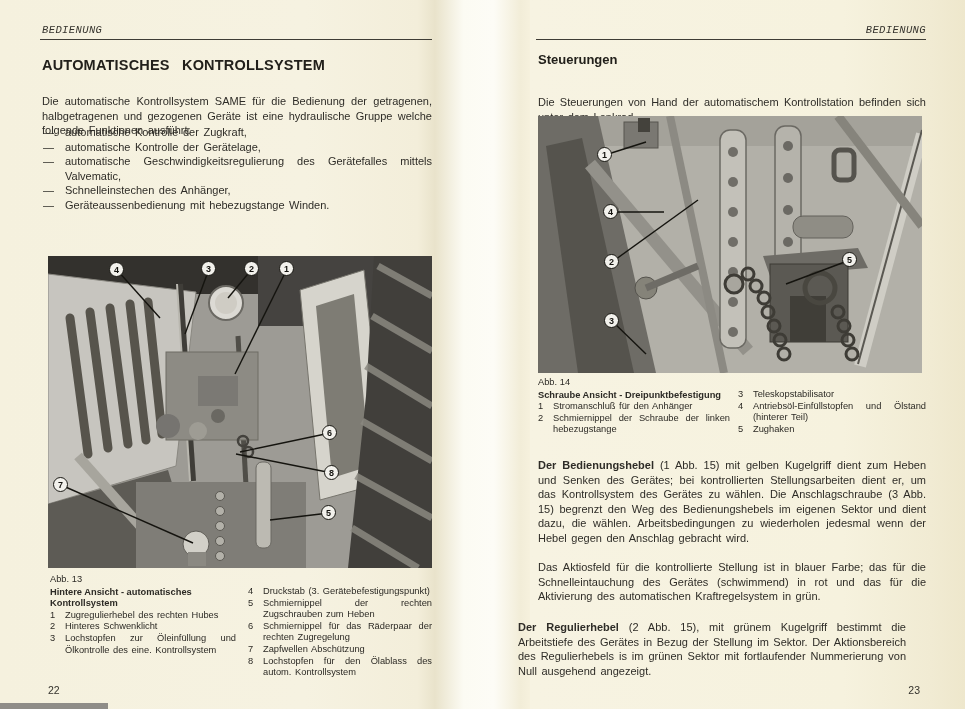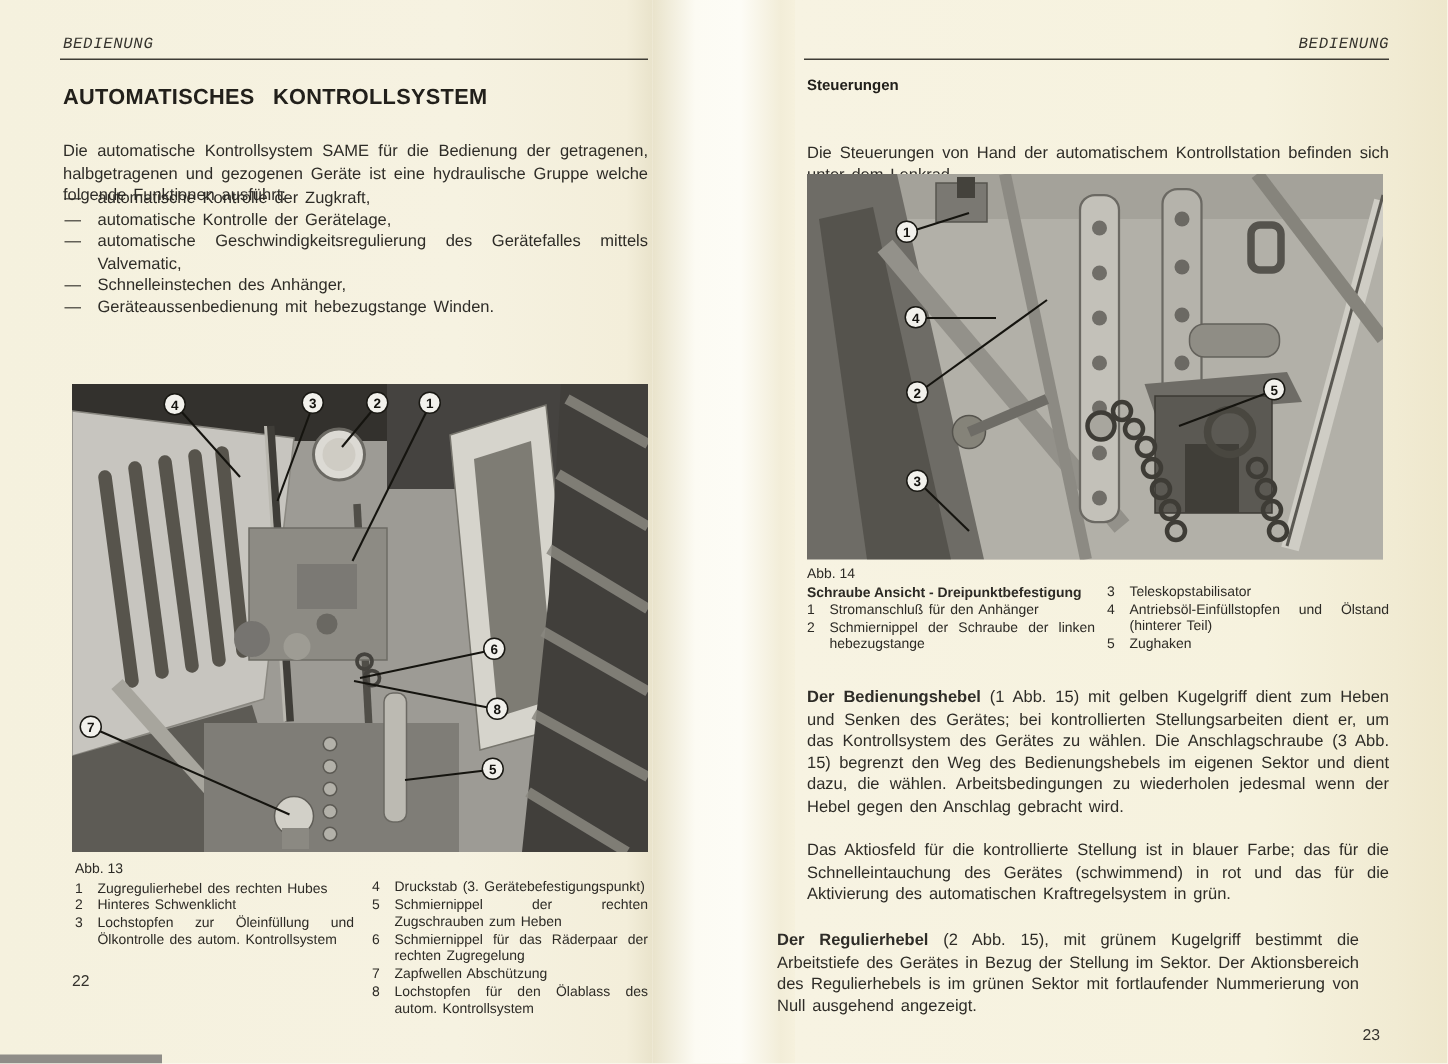--- a/index.html
+++ b/index.html
@@ -12,21 +12,21 @@
   .page{position:absolute;top:0;bottom:0;}
   .page-left{left:0;width:435px;background:linear-gradient(90deg,#f5f1de 0%,#f6f2e1 70%,#f3eeda 96%,#e9e3cb 100%);}
   .gutter{left:435px;width:95px;background:linear-gradient(90deg,#e9e3cb 0%,#fcfbf3 30%,#fdfcf6 62%,#f2edd8 90%,#f6f1dd 100%);}
   .page-right{left:530px;width:435px;background:linear-gradient(90deg,#f7f3e2 0%,#f6f2de 72%,#f1ebd3 92%,#eee7cc 100%);}
   .scanner-strip{position:absolute;left:0;bottom:0;width:108px;height:6px;background:#8f8d88;}
 
   .abs{position:absolute;}
   .runhead{font-style:italic;font-size:10.5px;letter-spacing:.4px;color:#35332d;font-family:Liberation Mono, monospace;}
   .rule{border-bottom:1.6px solid #3e3c35;height:0;}
   .doc-title{font-weight:bold;font-size:14.5px;letter-spacing:.2px;word-spacing:8px;color:#22201b;}
-  .sec-title{font-weight:bold;font-size:10px;color:#22201b;}
+  .sec-title{font-weight:bold;font-size:13px;color:#22201b;}
   .body-text{font-size:11px;line-height:14.6px;text-align:justify;word-spacing:1.5px;}
   .para b{font-weight:bold;}
 
   .list .li{display:flex;font-size:11px;line-height:14.6px;}
   .list .dash{flex:none;width:22px;padding-left:1px;}
   .list .li-text{flex:1;text-align:justify;word-spacing:1.5px;}
 
   .photo{position:absolute;background:#9d9b95;}
   .photo svg{display:block;}
   .callout{
@@ -156,31 +156,32 @@
   <div class="callout" style="left:61px;top:6px;">4</div>
   <div class="callout" style="left:273px;top:249px;">5</div>
   <div class="callout" style="left:274px;top:169px;">6</div>
   <div class="callout" style="left:5px;top:221px;">7</div>
   <div class="callout" style="left:276px;top:209px;">8</div>
 </div>
 
 <div class="abs caption" style="left:50px;top:574px;width:382px;">
   <div class="abs" style="left:0;top:0;width:186px;">
     <div class="cap-label">Abb. 13</div>
+    <div class="cap-title">Hintere Ansicht - automatisches Kontrollsystem</div>
     <div class="legend-item">
         <span class="legend-num">1</span>
         <span class="legend-text">Zugregulierhebel des rechten Hubes</span>
       </div>
     <div class="legend-item">
         <span class="legend-num">2</span>
         <span class="legend-text">Hinteres Schwenklicht</span>
       </div>
     <div class="legend-item">
         <span class="legend-num">3</span>
-        <span class="legend-text">Lochstopfen zur Öleinfüllung und Ölkontrolle des autom. Kontrollsystem</span>
+        <span class="legend-text">Lochstopfen zur Öleinfüllung und Ölkontrolle des eine. Kontrollsystem</span>
       </div>
   </div>
   <div class="abs" style="left:198px;top:12px;width:184px;">
     <div class="legend-item">
         <span class="legend-num">4</span>
         <span class="legend-text">Druckstab (3. Gerätebefestigungspunkt)</span>
       </div>
     <div class="legend-item">
         <span class="legend-num">5</span>
         <span class="legend-text">Schmiernippel der rechten Zugschrauben zum Heben</span>
@@ -193,21 +194,21 @@
         <span class="legend-num">7</span>
         <span class="legend-text">Zapfwellen Abschützung</span>
       </div>
     <div class="legend-item">
         <span class="legend-num">8</span>
         <span class="legend-text">Lochstopfen für den Ölablass des autom. Kontrollsystem</span>
       </div>
   </div>
 </div>
 
-<div class="abs pagenum" style="left:48px;top:648px;">22</div>
+<div class="abs pagenum" style="left:48px;top:684px;">22</div>
 
 <div class="abs runhead" style="left:538px;top:24px;width:388px;text-align:right;">BEDIENUNG</div>
 <div class="abs rule" style="left:536px;top:39px;width:390px;"></div>
 
 <div class="abs sec-title" style="left:538px;top:52px;">Steuerungen</div>
 <div class="abs body-text" style="left:538px;top:72px;width:388px;margin-top:23px;">Die Steuerungen von Hand der automatischem Kontrollstation befinden sich unter dem Lenkrad.</div>
 
 <div class="photo" style="left:538px;top:116px;width:384px;height:257px;background:#b2b0a8;">
   <svg width="384" height="257" viewBox="0 0 384 257">
     <rect width="384" height="257" fill="#b2b0a8"></rect>

